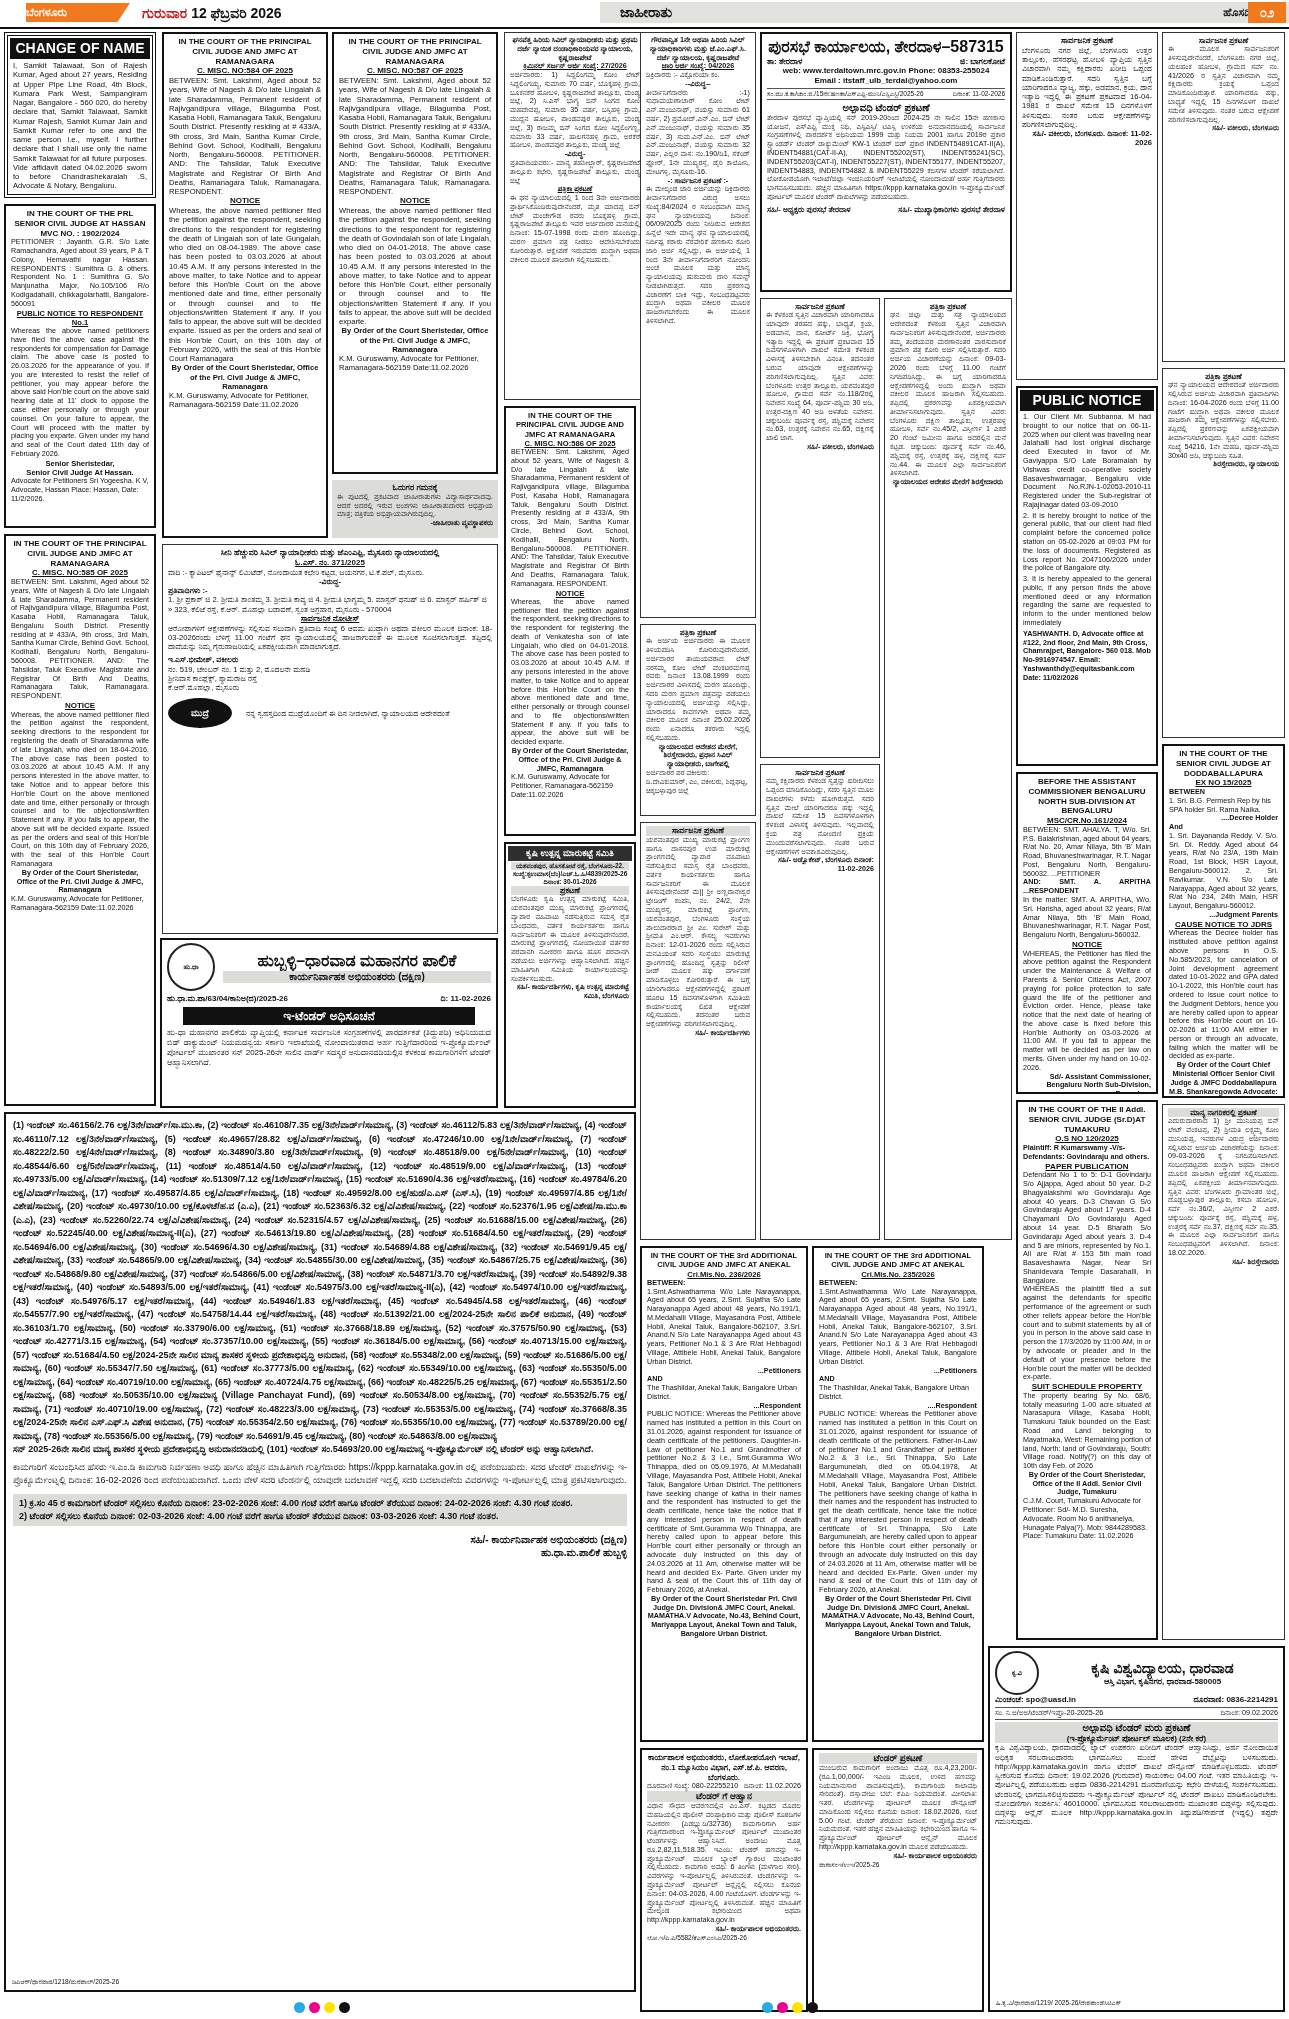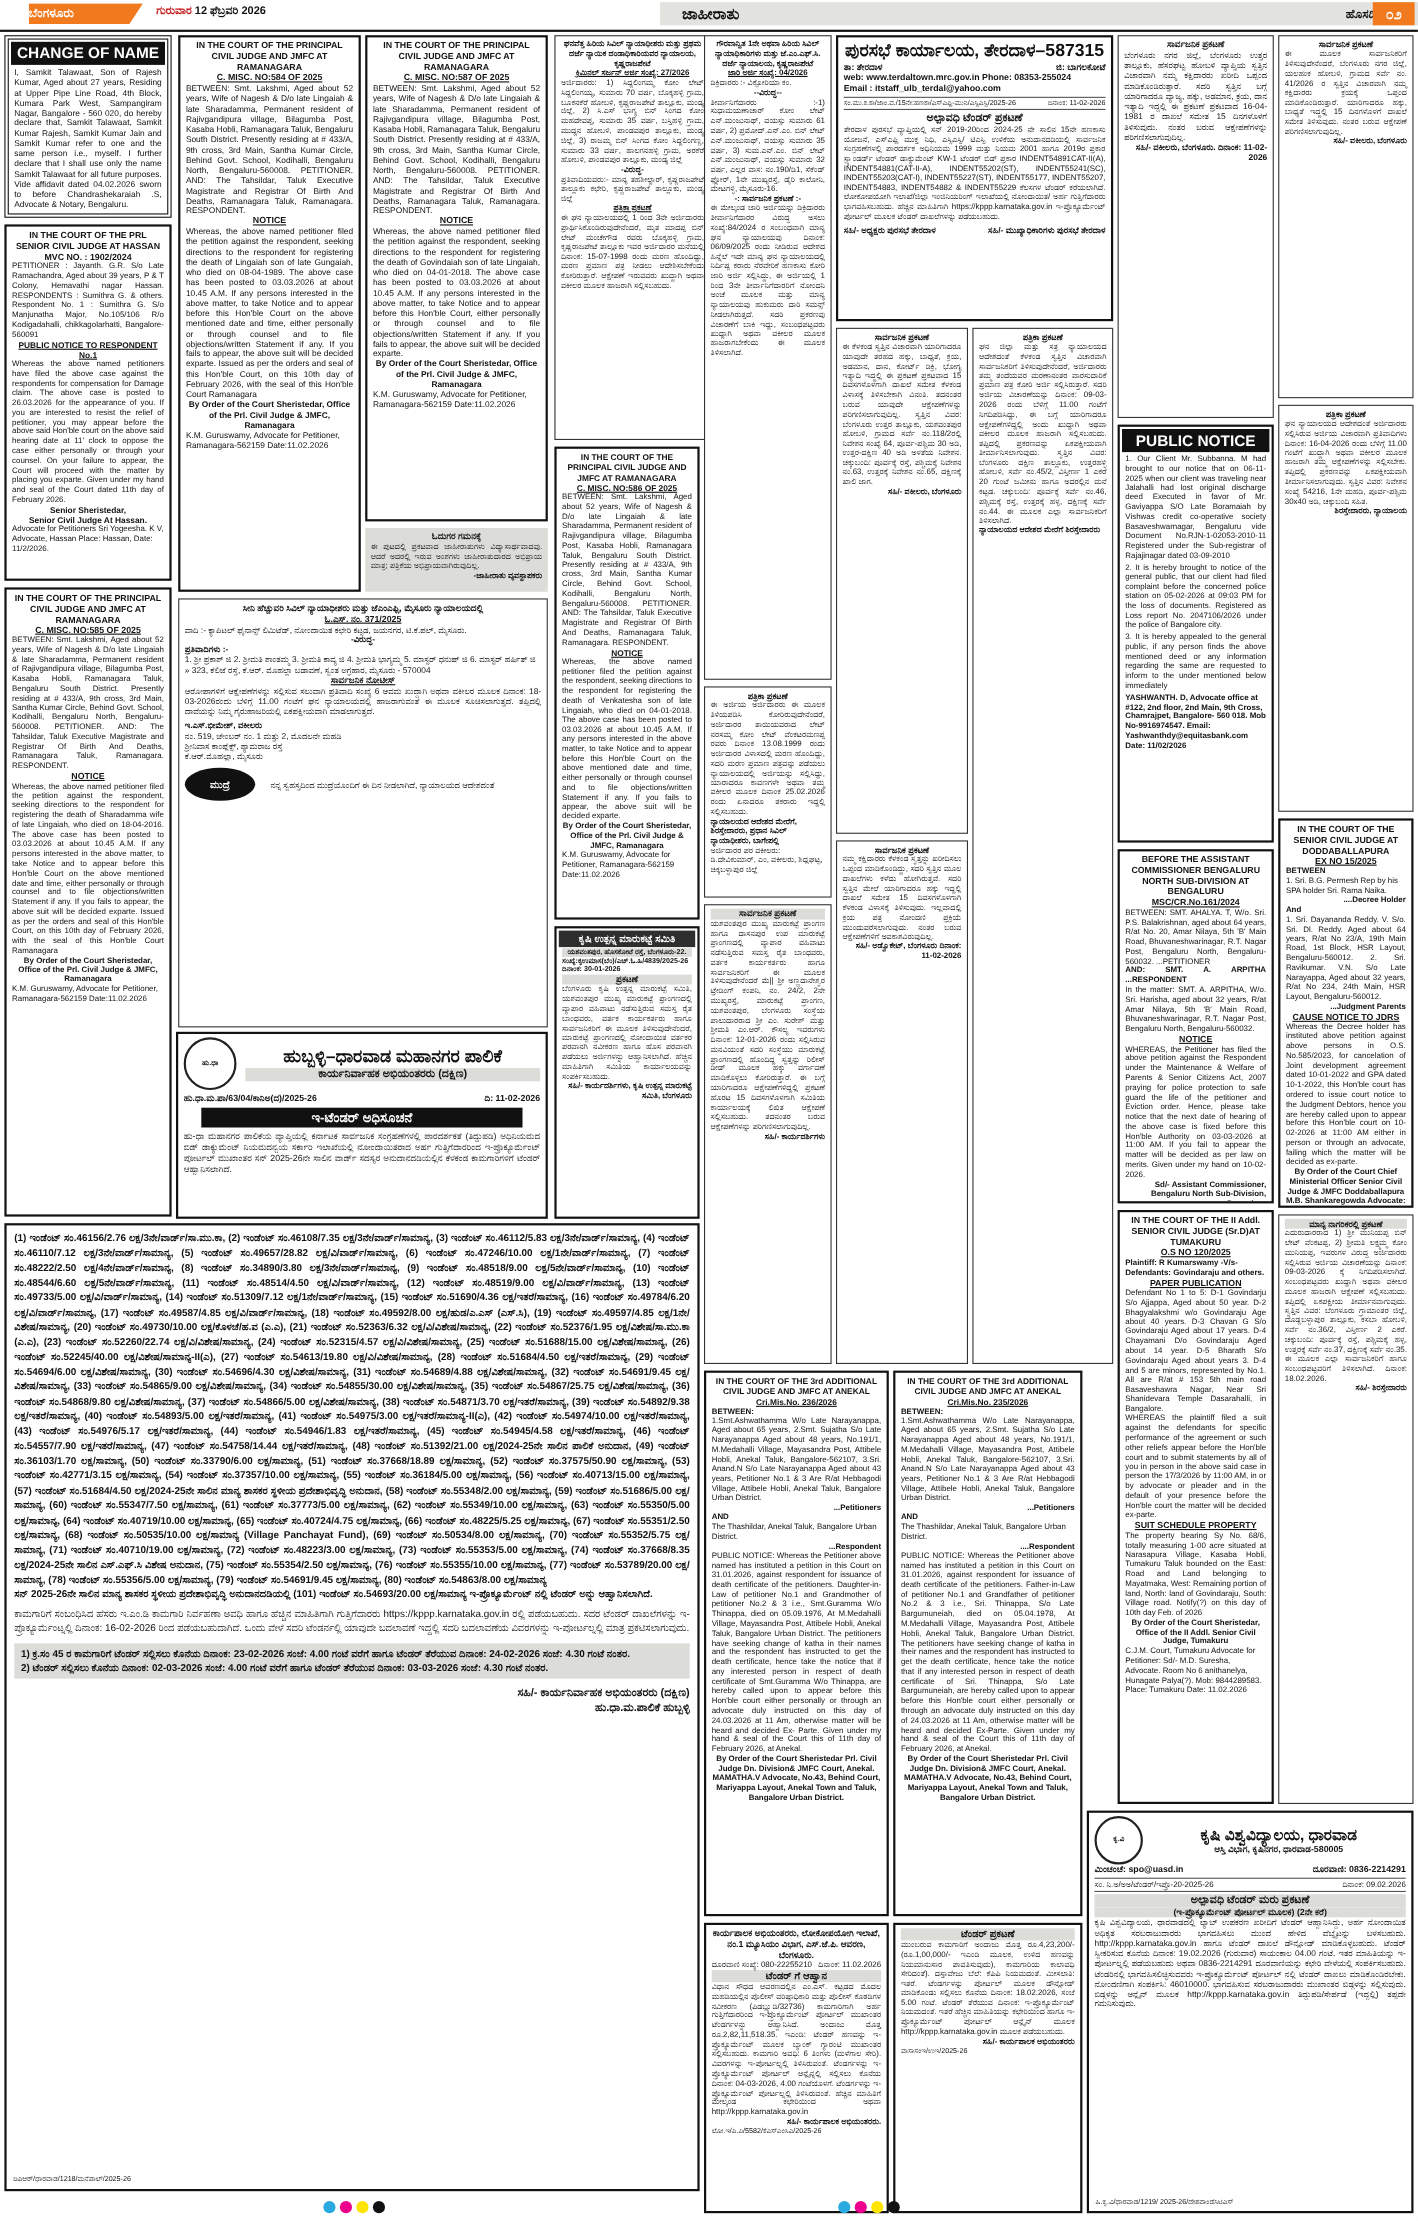--- a/index.html
+++ b/index.html
@@ -4,21 +4,21 @@
 <style>
   html,body{margin:0;padding:0;background:#f2f2ee}
   #page{position:relative;width:1289px;height:2019px;background:#fff;font-family:"Liberation Sans",sans-serif;color:#111}
   .b{position:absolute;border:1px solid #333;background:#fff;overflow:hidden;padding:3px 5px;box-sizing:border-box;line-height:1.22}
   .nb{border:none}
   .bx2{border:2px solid #111}
   .dbl{border:4px double #111}
   .t1{font-weight:bold;text-align:center}
   .u{text-decoration:underline}
   .j{text-align:justify}
-  .c{}
+  .c{text-align:center}
   .r{text-align:right}
   .bold{font-weight:bold}
   .inv{background:#111;color:#fff;text-align:center;font-weight:bold;padding:2px 0}
   .gb{background:#dcdcd8}
   .f6{font-size:6.5px}.f7{font-size:7.2px}.f75{font-size:7.6px}.f8{font-size:8px}.f9{font-size:9px}.f10{font-size:10px}.f12{font-size:12px}.f14{font-size:14px}.f16{font-size:16px}
   .seal{display:inline-block;background:#111;color:#fff;border-radius:50%;width:64px;height:30px;line-height:30px;text-align:center;font-weight:bold;font-size:9px}
   .logo{border:2px solid #222;border-radius:50%;display:flex;align-items:center;justify-content:center;font-weight:bold;background:#fff}
   .dot{display:inline-block;width:11px;height:11px;border-radius:50%;margin:0 2px}
   .mh-city{position:absolute;left:26px;top:3px;width:104px;height:19px;background:#f07a1d;color:#fff;font-weight:bold;font-size:11px;text-align:left;line-height:19px;clip-path:polygon(0 0,100% 0,88% 100%,0 100%)}
   .mh-band{position:absolute;left:600px;top:2px;width:692px;height:21px;background:#e2e2de;display:flex;align-items:center}
@@ -26,21 +26,21 @@
   .hr{position:absolute;left:0;top:27px;width:1289px;height:2px;background:#111}
   .split{display:flex;justify-content:space-between}
 </style>
 </head>
 <body>
 
 <div id="page">
 
   <div>
     <div class="mh-city">ಬೆಂಗಳೂರು</div>
-    <div style="position:absolute;left:142px;top:5px;font-size:10px;font-weight:bold"><span style="color:#c61a1a">ಗುರುವಾರ</span> <span>12 ಫೆಬ್ರವರಿ 2026</span></div>
+    <div style="position:absolute;left:142px;top:5px;font-size:14px;font-weight:bold"><span style="color:#c61a1a">ಗುರುವಾರ</span> <span>12 ಫೆಬ್ರವರಿ 2026</span></div>
     <div class="mh-band">
       <span style="font-size:14px;font-weight:bold;padding-left:20px">ಜಾಹೀರಾತು</span>
       <span style="margin-left:auto;font-size:11px;font-weight:bold;padding-right:24px">ಹೊಸದಿಗಂತ</span>
     </div>
     <div class="mh-page">೦೨</div>
     <div class="hr"></div>
   </div>
 
   <div class="b dbl" style="left:4px;top:32px;width:152px;height:166px">
     <div class="inv f14" style="margin:-1px -3px 2px">CHANGE OF NAME</div>

